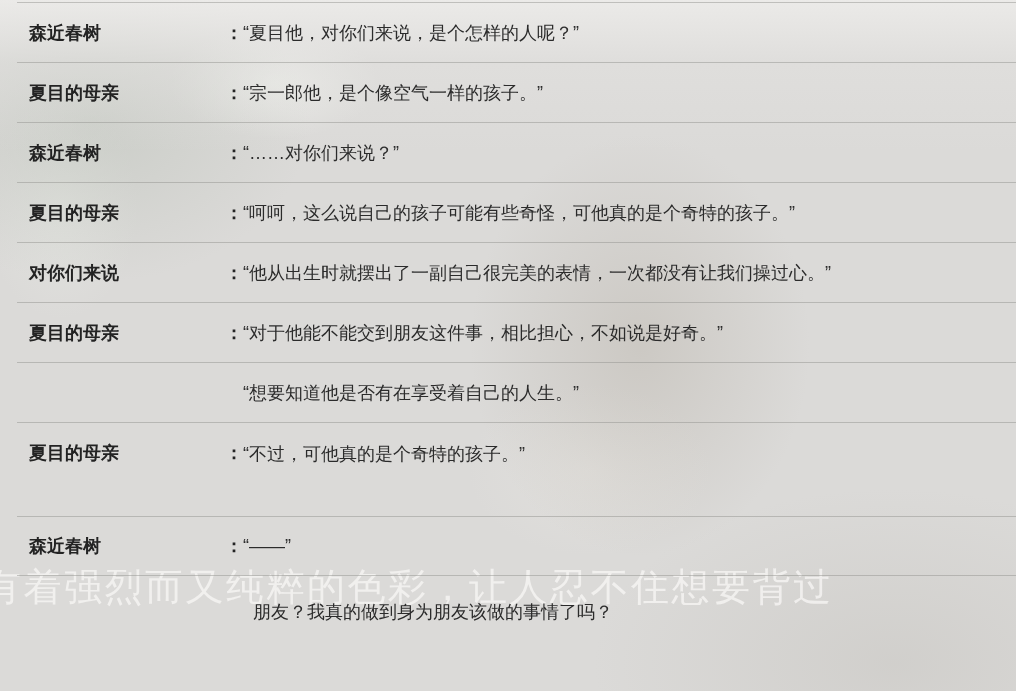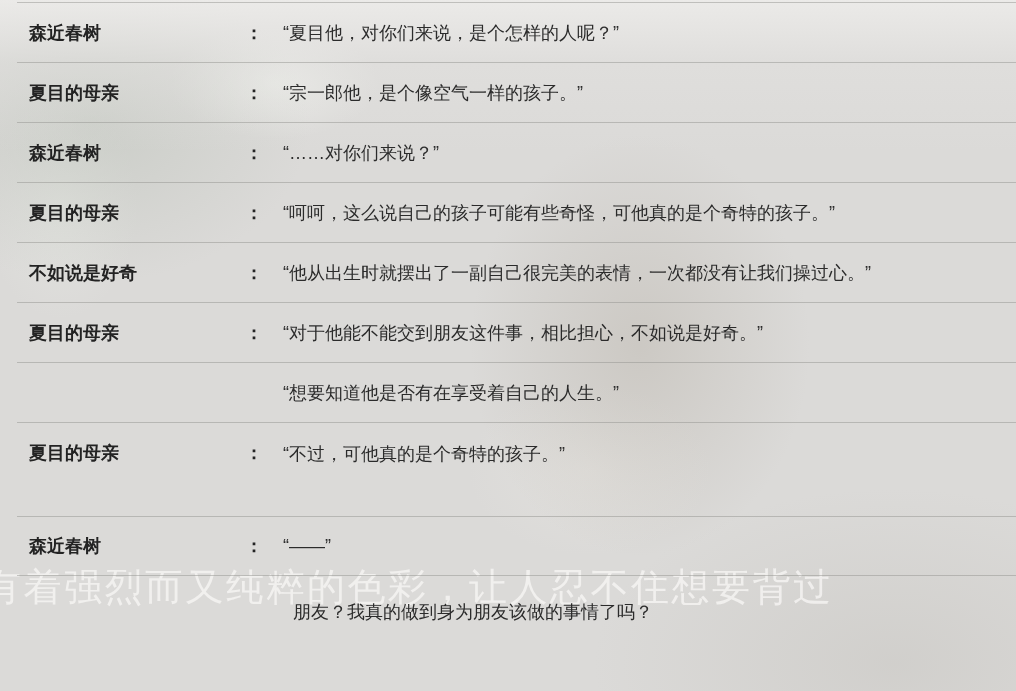--- a/index.html
+++ b/index.html
@@ -39,21 +39,20 @@
     z-index:2;
   }
   .row {
     box-sizing:border-box;
     display:flex;
     align-items:center;
     height:60px;
     margin-left:17px;
     padding:0 12px 0 12px;
     border-top:1px solid rgba(148,147,144,0.50);
-    gap:20px;
   }
   .row-tall {
     height:94px;
     align-items:flex-start;
     padding-top:15px;
   }
   .row-10 { height:59px; }
   .row-last { height:72px; }
 
   .cell { line-height:30px; font-size:18px; color:#2b2b2b; }
@@ -101,21 +100,21 @@
       <div class="cell text">“……对你们来说？”</div>
     </div>
 
     <div class="row">
       <div class="cell name">夏目的母亲</div>
       <div class="cell colon">：</div>
       <div class="cell text">“呵呵，这么说自己的孩子可能有些奇怪，可他真的是个奇特的孩子。”</div>
     </div>
 
     <div class="row">
-      <div class="cell name">不如说是好奇</div>
+      <div class="cell name">对你们来说</div>
       <div class="cell colon">：</div>
       <div class="cell text">“他从出生时就摆出了一副自己很完美的表情，一次都没有让我们操过心。”</div>
     </div>
 
     <div class="row">
       <div class="cell name">夏目的母亲</div>
       <div class="cell colon">：</div>
       <div class="cell text">“对于他能不能交到朋友这件事，相比担心，不如说是好奇。”</div>
     </div>
 

